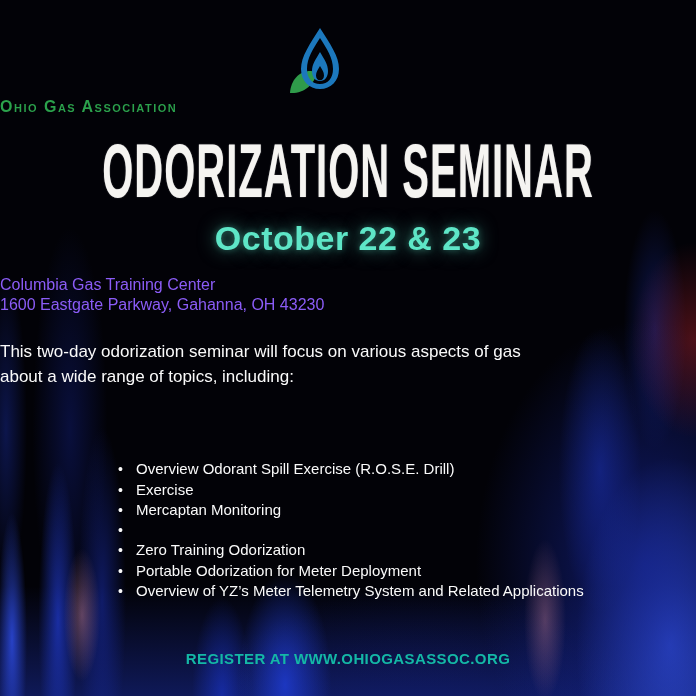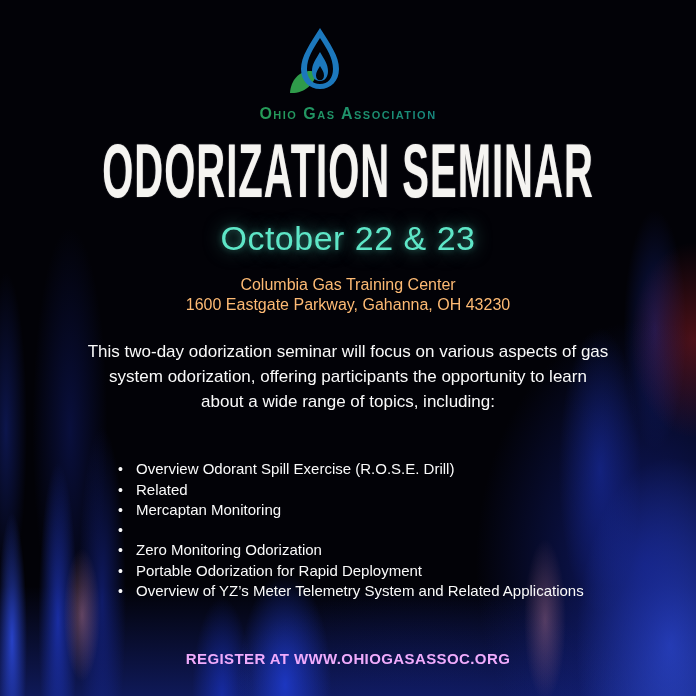--- a/index.html
+++ b/index.html
@@ -43,22 +43,21 @@
       radial-gradient(125px 250px at 670px 645px, rgba(58,92,238,0.80), transparent 75%),
       radial-gradient(55px 190px at 600px 470px,  rgba(30,55,190,0.55), transparent 75%),
       radial-gradient(42px 160px at 655px 330px,  rgba(28,48,170,0.45), transparent 75%),
       radial-gradient(300px 190px at 420px 730px, rgba(18,30,120,0.45), transparent 75%),
       linear-gradient(to top, rgba(35,60,210,0.40), transparent 110px);
   }
   
   .logo{position:absolute;top:0;left:0;width:100%;}
   .logo svg{position:absolute;left:288px;top:26px;}
   .logo-name{
-    position:absolute;top:105px;left:0;width:100%;
-    text-align:center;
+    position:absolute;top:98px;left:0;width:100%;
     font-size:16px;font-weight:600;
     font-variant:small-caps;
     letter-spacing:1.5px;
     background:linear-gradient(90deg,var(--logo-name-start) 30%,var(--logo-name-end) 75%);
     -webkit-background-clip:text;background-clip:text;
     color:transparent;
   }
   
   .title{
     position:absolute;top:129px;left:0;width:100%;
@@ -67,50 +66,50 @@
     letter-spacing:1px;
     color:#f5f4f1;
     transform:scaleY(1.88);
     transform-origin:top center;
     text-shadow:0 0 1px rgba(255,255,255,0.4);
     white-space:nowrap;
   }
   .date{
     position:absolute;top:219px;left:0;width:100%;
     text-align:center;
-    font-size:34px;font-weight:400;
+    font-size:34px;font-weight:700;
     letter-spacing:0.5px;
     color:var(--date-accent);
     text-shadow:0 0 18px rgba(94,230,199,0.55),0 0 6px rgba(94,230,199,0.35);
   }
   .venue{
     position:absolute;top:275px;left:0;width:100%;
-    text-align:center;
+    text-align:left;
     font-size:16px;line-height:20px;
-    color:#fdba74;
+    color:#8b5cf6;
   }
   .description{
     position:absolute;top:339px;left:0;width:100%;
-    text-align:center;
+    text-align:left;
     font-size:17px;line-height:25px;
     color:#fafafa;
   }
   .topics{
     position:absolute;top:459px;left:118px;
     font-size:15px;line-height:19.5px;
     color:#fafafa;
   }
   .topic{display:flex;align-items:baseline;}
   .topic .bullet{width:18px;flex:0 0 18px;font-size:14px;}
   .register{
     position:absolute;top:650px;left:0;width:100%;
     text-align:center;
     font-size:15px;font-weight:700;
     letter-spacing:0.4px;
-    color:#f0abfc;
+    color:#14b8a6;
   }
 </style>
 </head>
 <body>
 
 <div class="poster">
   <div class="flame-bg"></div>
 
   <div class="logo">
     <svg width="60" height="70" viewBox="0 0 60 70">
@@ -127,47 +126,46 @@
 
   <div class="date">October 22 &amp; 23</div>
 
   <div class="venue">
     <div>Columbia Gas Training Center</div>
     <div>1600 Eastgate Parkway, Gahanna, OH 43230</div>
   </div>
 
   <div class="description">
       <div>This two-day odorization seminar will focus on various aspects of gas</div>
-      <div>system odorization, offering participants the opportunity to learn</div>
       <div>about a wide range of topics, including:</div>
     </div>
 
   <div class="topics">
       <div class="topic">
       <span class="bullet">•</span>
       <span>Overview Odorant Spill Exercise (R.O.S.E. Drill)</span>
     </div>
       <div class="topic">
       <span class="bullet">•</span>
-      <span>Related</span>
+      <span>Exercise</span>
     </div>
       <div class="topic">
       <span class="bullet">•</span>
       <span>Mercaptan Monitoring</span>
     </div>
       <div class="topic">
       <span class="bullet">•</span>
     </div>
       <div class="topic">
       <span class="bullet">•</span>
-      <span>Zero Monitoring Odorization</span>
+      <span>Zero Training Odorization</span>
     </div>
       <div class="topic">
       <span class="bullet">•</span>
-      <span>Portable Odorization for Rapid Deployment</span>
+      <span>Portable Odorization for Meter Deployment</span>
     </div>
       <div class="topic">
       <span class="bullet">•</span>
       <span>Overview of YZ’s Meter Telemetry System and Related Applications</span>
     </div>
     </div>
 
   <div class="register">REGISTER AT WWW.OHIOGASASSOC.ORG</div>
 </div>
 

